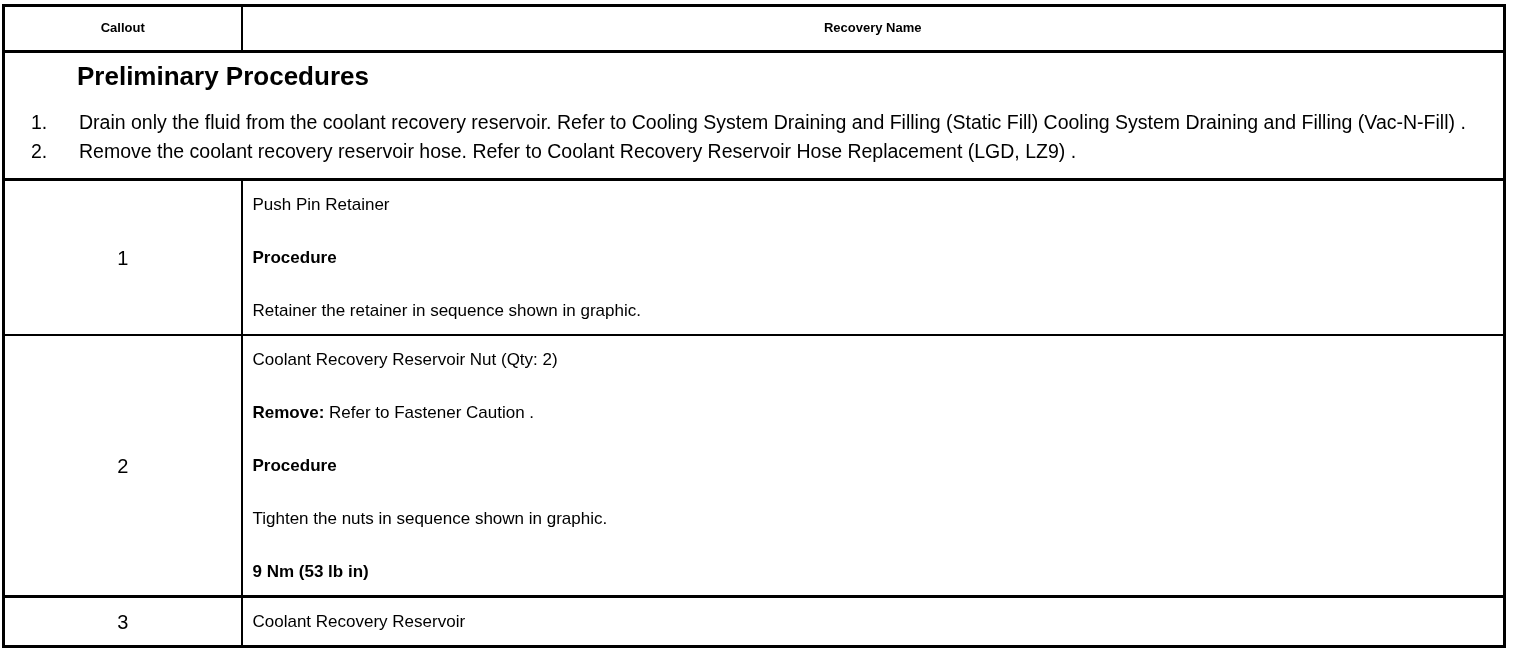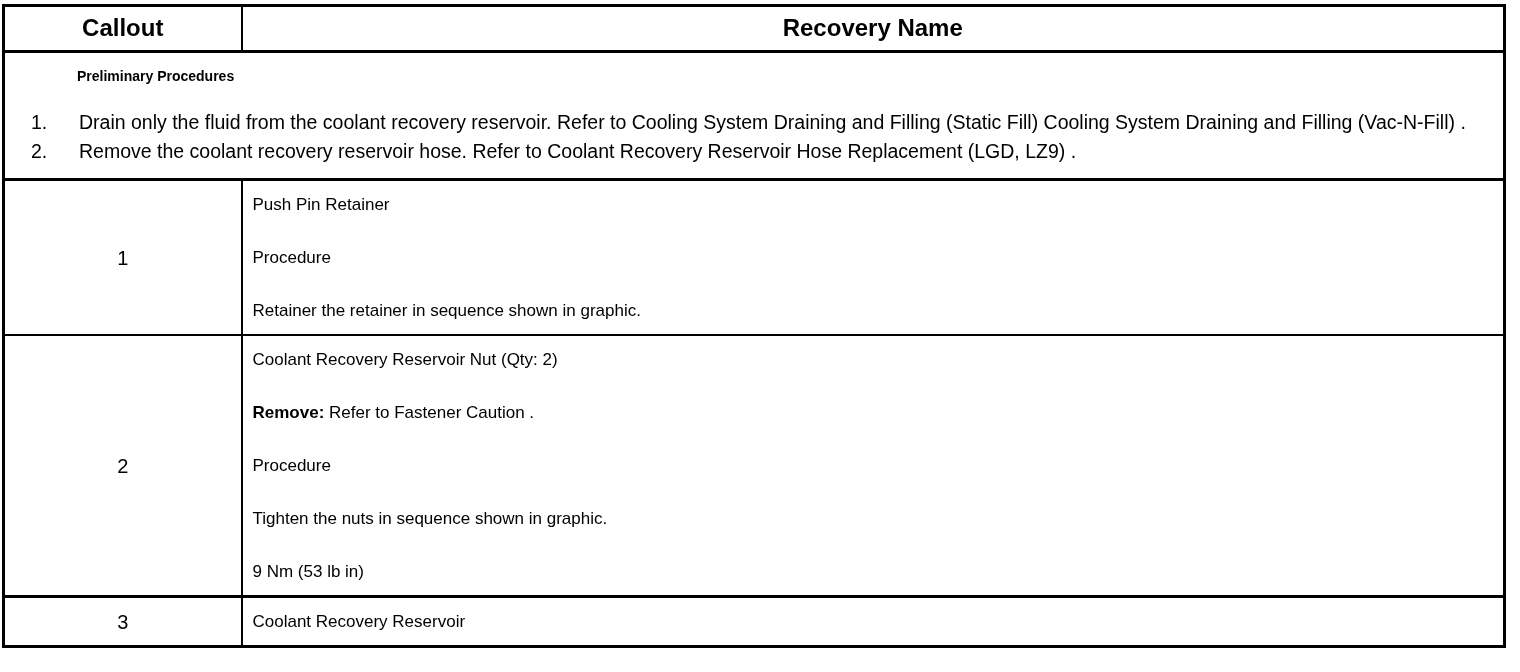--- a/index.html
+++ b/index.html
@@ -42,39 +42,39 @@
     font-size: 19.5px;
     line-height: 27px;
   }
 
   
   .hdr-row th {
     height: 41px;
     text-align: center;
     vertical-align: middle;
     font-weight: bold;
-    font-size: 24px;
+    font-size: 13px;
     border-bottom: 3px solid #000;
     padding-bottom: 2px;
   }
   .hdr-row th.col-callout {
     border-right: 2px solid #000;
   }
 
   
   .prelim-row td {
     border-bottom: 3px solid #000;
     padding: 0;
   }
   .prelim-inner {
     padding: 10px 12px 11px 12px;
   }
   .prelim-title {
     font-weight: bold;
-    font-size: 14px;
+    font-size: 26px;
     line-height: 26px;
     margin: 0 0 20px 60px;
   }
   .prelim-list {
     margin: 0;
     padding: 0;
     list-style: none;
   }
   .prelim-list li {
     position: relative;
@@ -105,21 +105,21 @@
   .callout-row.sep-thin td { border-bottom: 2px solid #000; }
   .callout-row.sep-thick td { border-bottom: 3px solid #000; }
   .callout-row.last td { border-bottom: 0; }
 
   .blk {
     margin: 0 0 26px 0;
     font-size: 17px;
     line-height: 27px;
   }
   .blk:last-child { margin-bottom: 0; }
-  .blk.b { font-weight: normal; }
+  .blk.b { font-weight: bold; }
   .blk .lead { font-weight: bold; }
 
   .row1 .cell-name { padding-top: 9px;  padding-bottom: 9px; }
   .row2 .cell-name { padding-top: 10px; padding-bottom: 9px; margin-left: 29px; }
   .row3 .cell-name { padding-top: 9px;  padding-bottom: 9px; margin-top: 48px; }
   .row3 .cell-callout, .row3 .cell-name { line-height: 26px; }
 </style>
 </head>
 <body>
 

